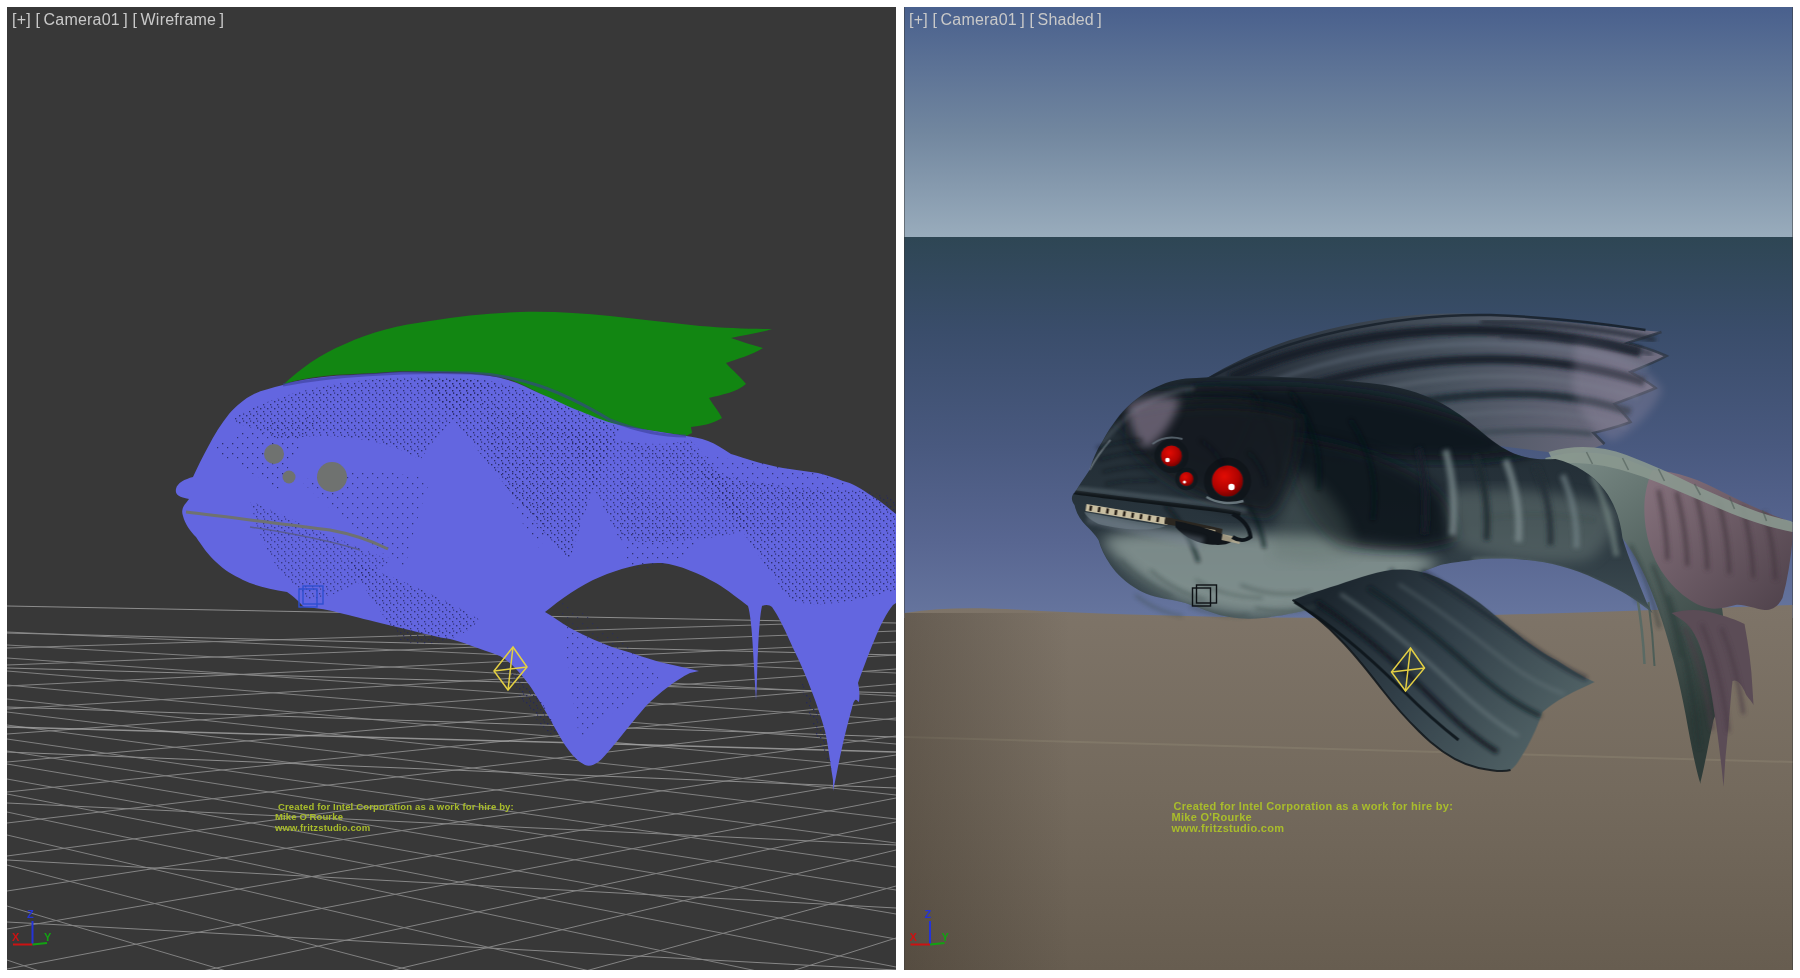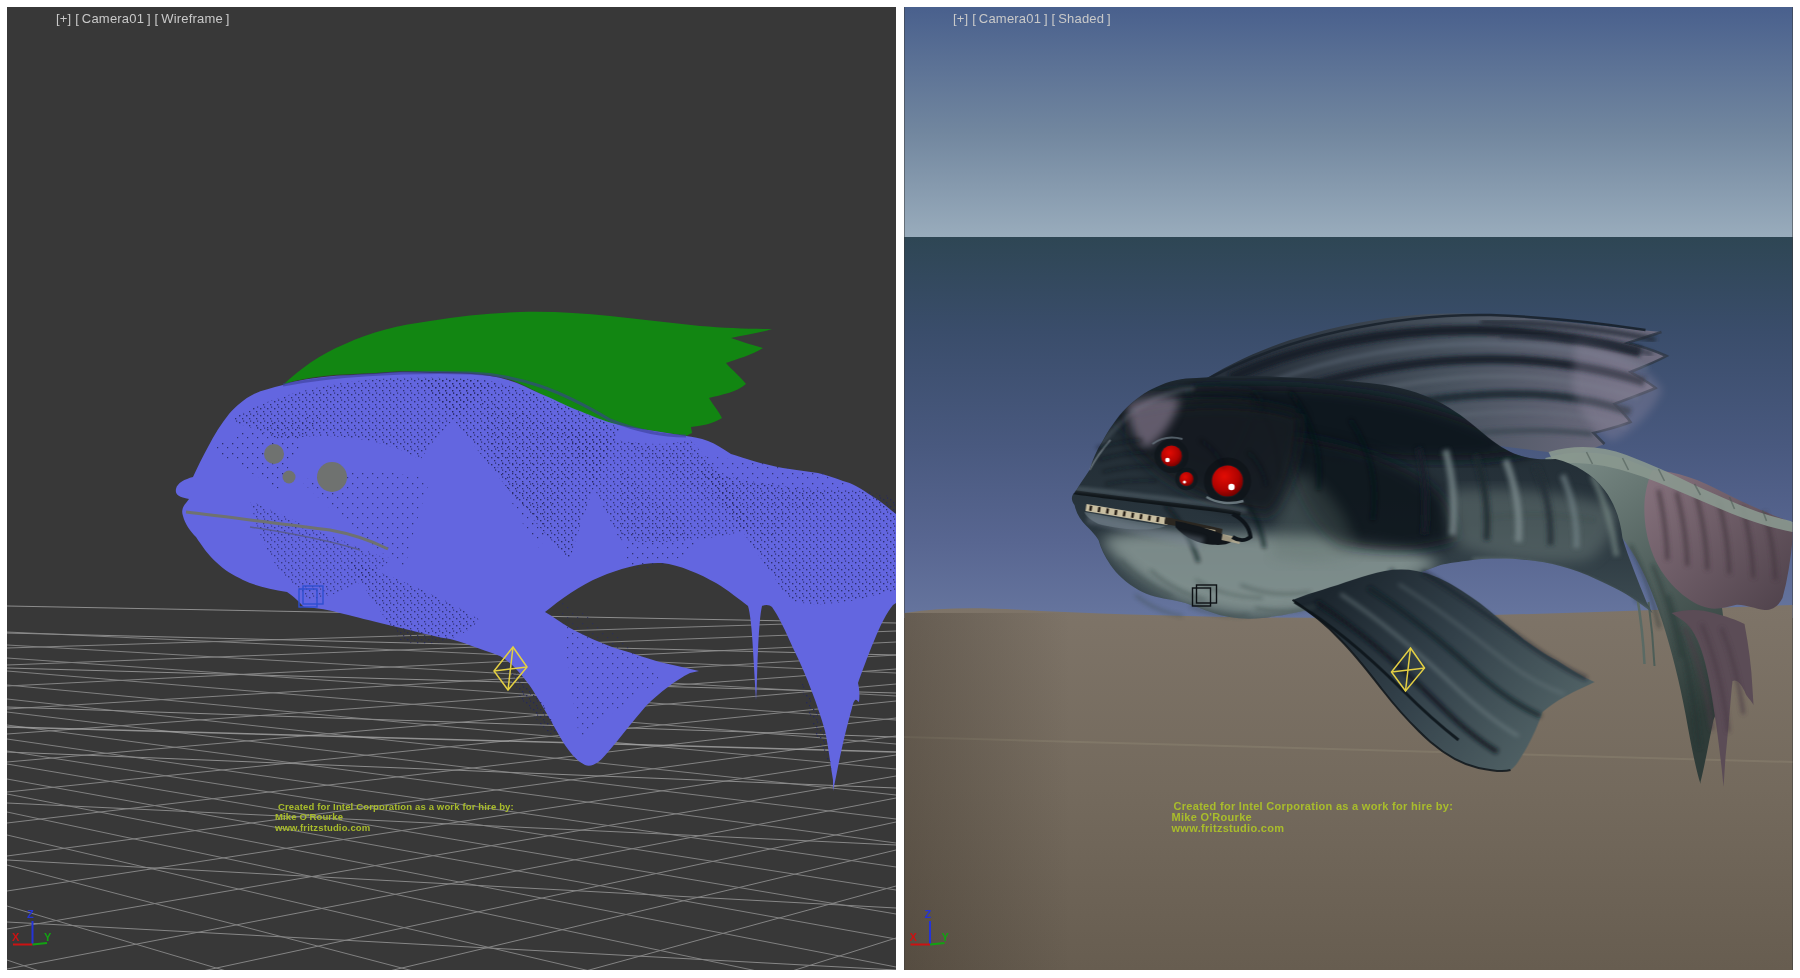--- a/index.html
+++ b/index.html
@@ -1,20 +1,20 @@
 <!DOCTYPE html>
 <html><head>
 <meta charset="utf-8">
 <style>
 html,body{margin:0;padding:0;background:#ffffff;width:1800px;height:978px;overflow:hidden;}
 #stage{position:absolute;left:0;top:0;width:1800px;height:978px;background:#ffffff;font-family:"Liberation Sans", sans-serif;}
 .vp{position:absolute;top:7px;width:889px;height:963px;overflow:hidden;}
 #vpL{left:7px;background:#383838;}
 #vpR{left:904px;background:#383838;text-align:right;}
-.lbl{position:absolute;left:5px;top:4px;color:#c9c9c9;font-size:13px;letter-spacing:0.2px;z-index:30;margin-left:44px;}
+.lbl{position:absolute;left:5px;top:4px;color:#c9c9c9;font-size:16px;letter-spacing:0.2px;z-index:30;}
 svg{position:absolute;left:0;top:0;display:block;}
 </style>
 </head>
 <body>
 <div id="stage">
   <div class="vp" id="vpL">
     <div class="lbl">[+] [ Camera01 ] [ Wireframe ]</div>
     <svg width="889" height="963" viewBox="7 7 889 963">
       <g id="gridL">
 <path d="M896,938 L770,978" stroke="#848484" stroke-width="1"></path>

